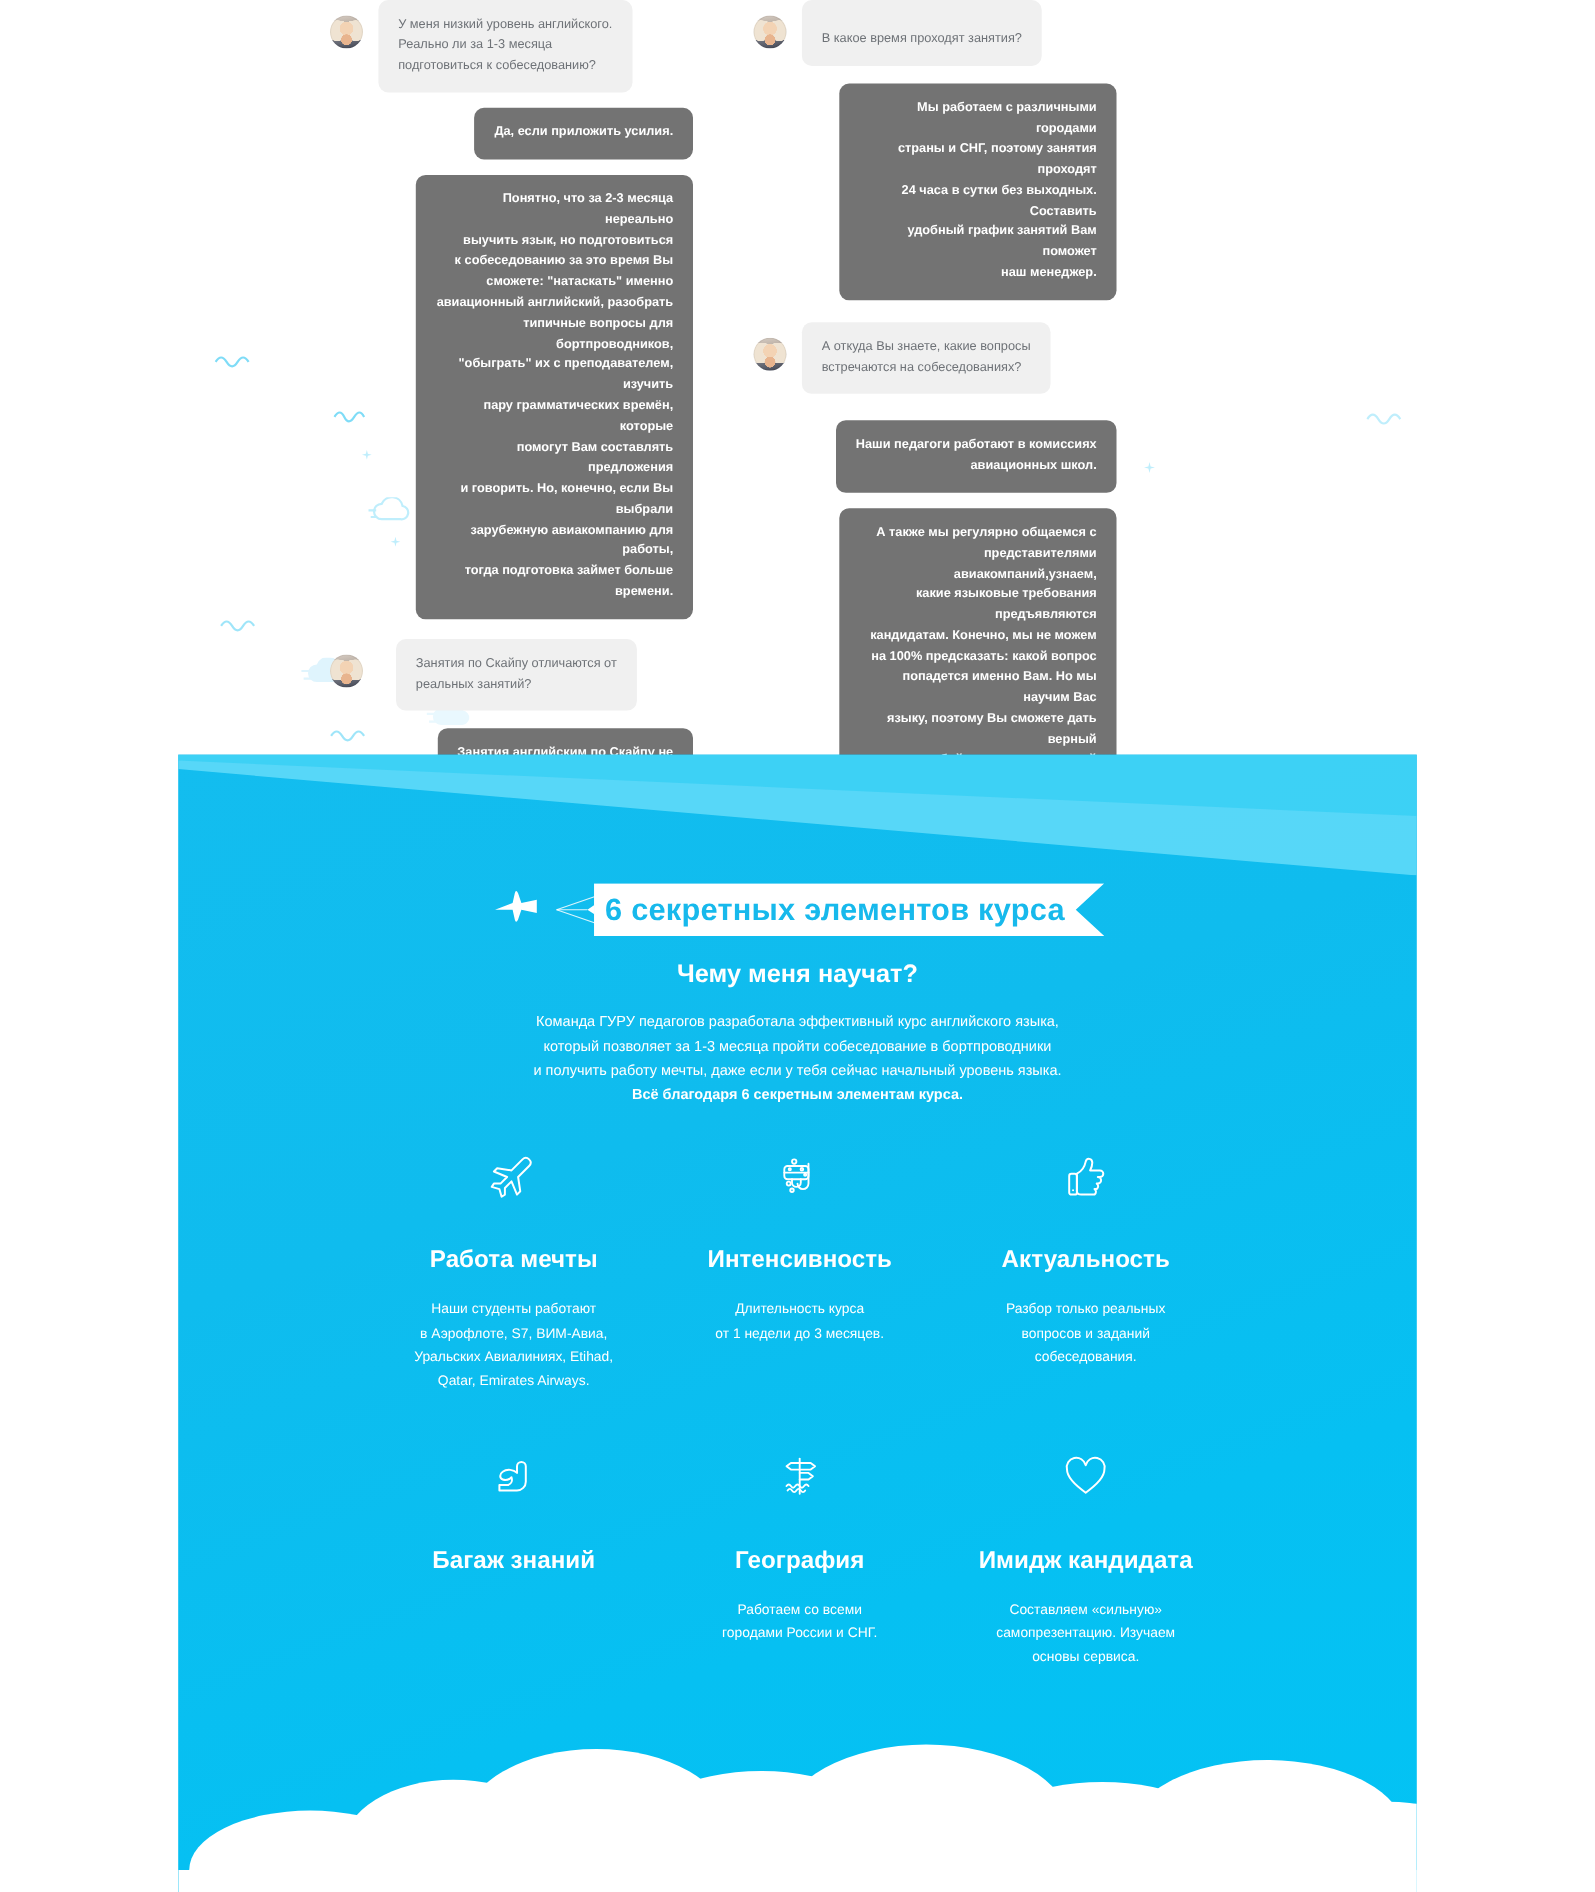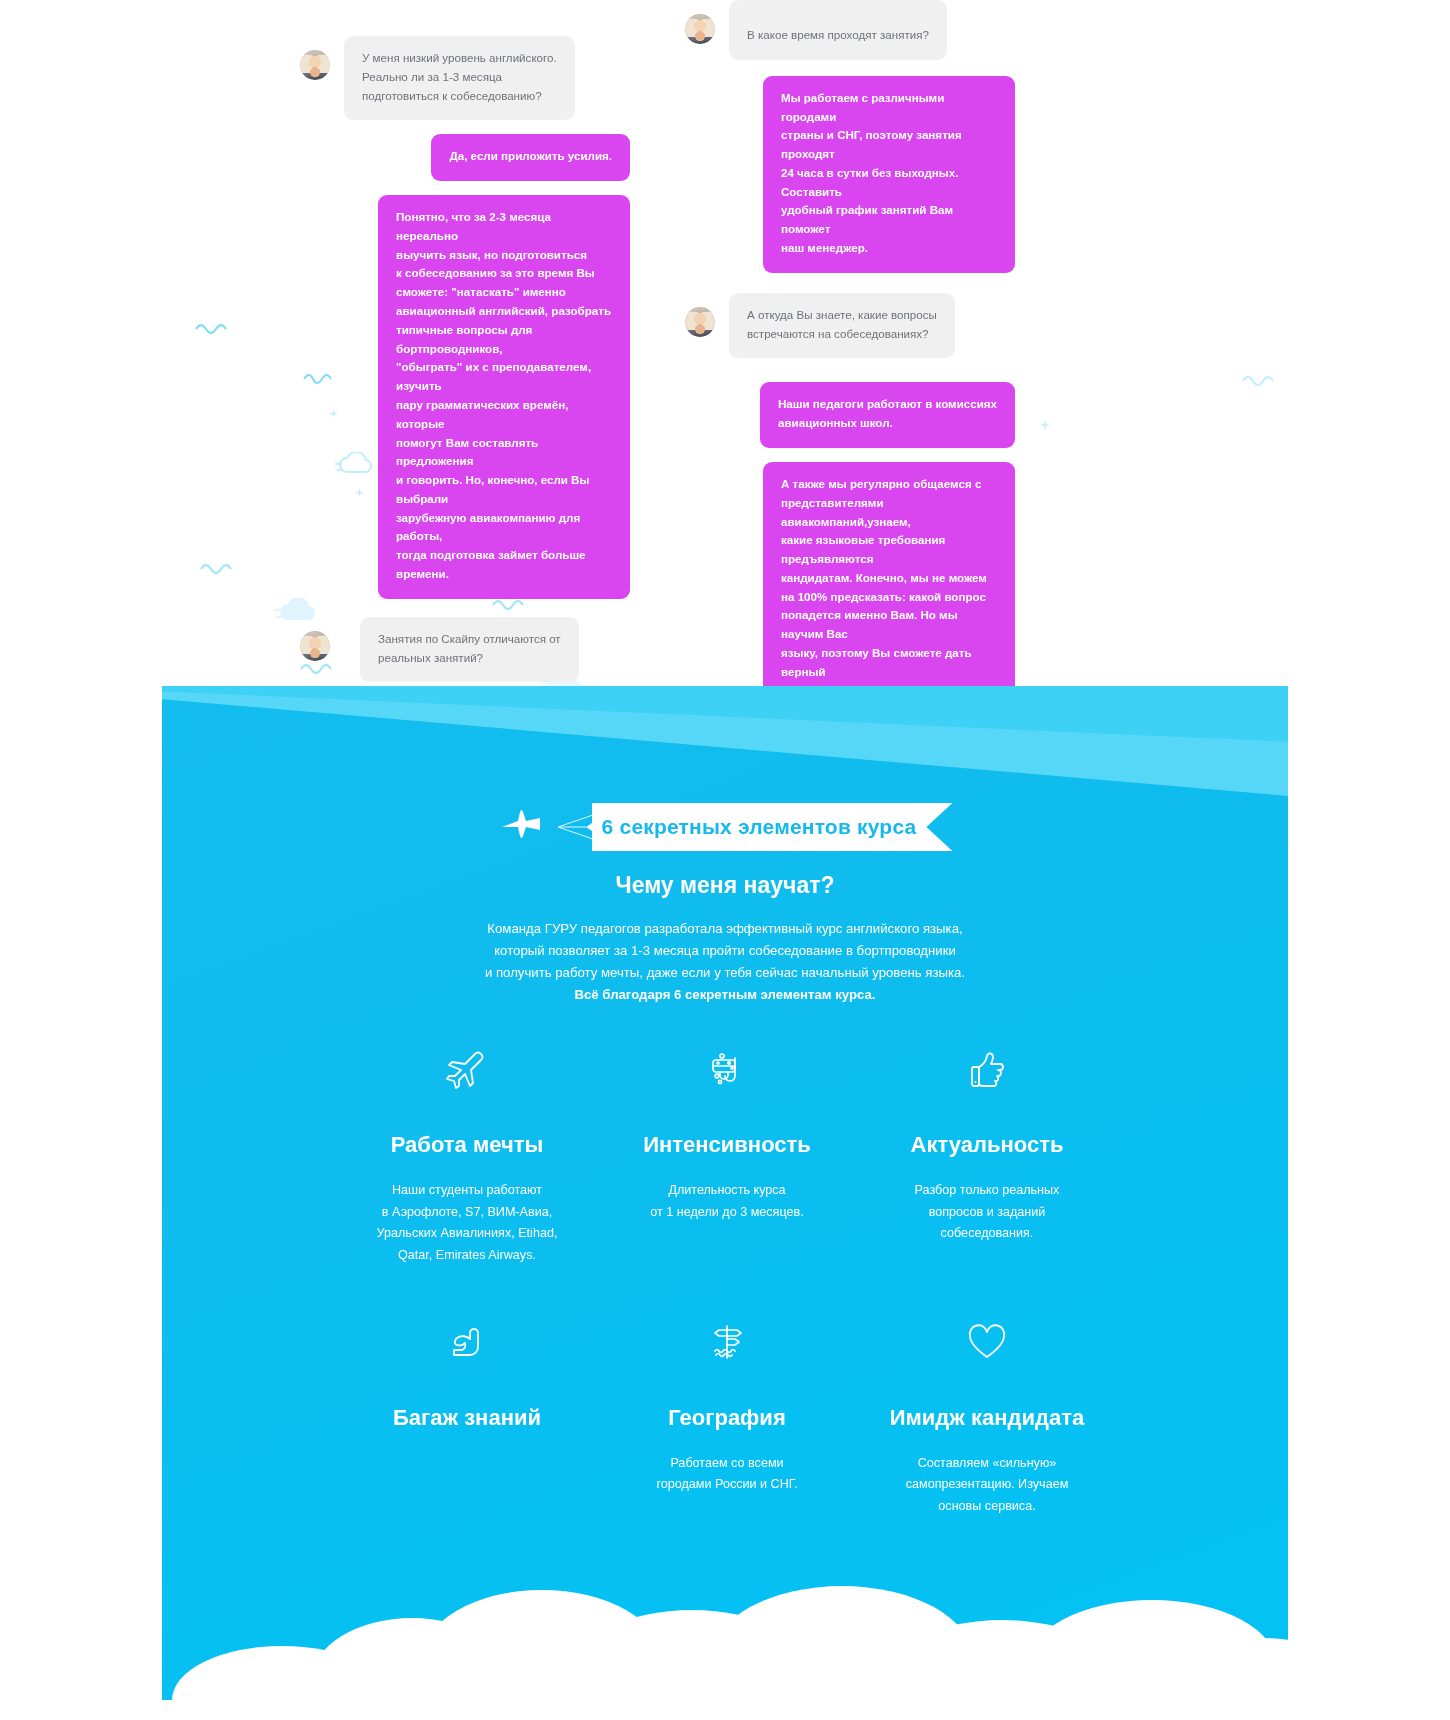--- a/index.html
+++ b/index.html
@@ -22,21 +22,21 @@
     width: 1450px;
     height: 745px;
     background: #ffffff;
     overflow: hidden;
   }
   .chat-col {
     position: absolute;
     top: 0;
     width: 330px;
   }
-  .chat-col-left  { left: 300px; margin-top: 36px; }
+  .chat-col-left  { left: 300px; }
   .chat-col-right { left: 685px; }
 
   .msg-row {
     display: flex;
     align-items: flex-start;
     margin-bottom: 14px;
   }
   .msg-row.out { justify-content: flex-end; }
 
   .avatar {
@@ -64,23 +64,24 @@
     max-width: 255px;
     word-wrap: break-word;
     white-space: pre-line;
   }
   .bubble.in {
     background: #f0f0f0;
     color: #6e7277;
     font-weight: 400;
   }
   .bubble.out {
-    background: #d946ef;
+    background: #737373;
     color: #ffffff;
     font-weight: 700;
+    text-align: right;
   }
   .bubble.wide { max-width: 252px; }
 
   .emoji-row {
     display: flex;
     align-items: center;
     margin-top: 6px;
   }
   .emoji-glyph {
     font-size: 39px;
@@ -141,21 +142,21 @@
     background: #ffffff;
     height: 48px;
     display: flex;
     align-items: center;
     padding: 0 36px 0 10px;
     margin-left: -34px;
     clip-path: polygon(0 0, 100% 0, calc(100% - 26px) 50%, 100% 100%, 0 100%);
   }
   .ribbon-text {
     color: #17b9ec;
-    font-size: 21px;
+    font-size: 28px;
     font-weight: 700;
     letter-spacing: .2px;
     white-space: nowrap;
   }
 
   .blue-heading {
     position: absolute;
     top: 186px;
     left: 0; right: 0;
     text-align: center;

